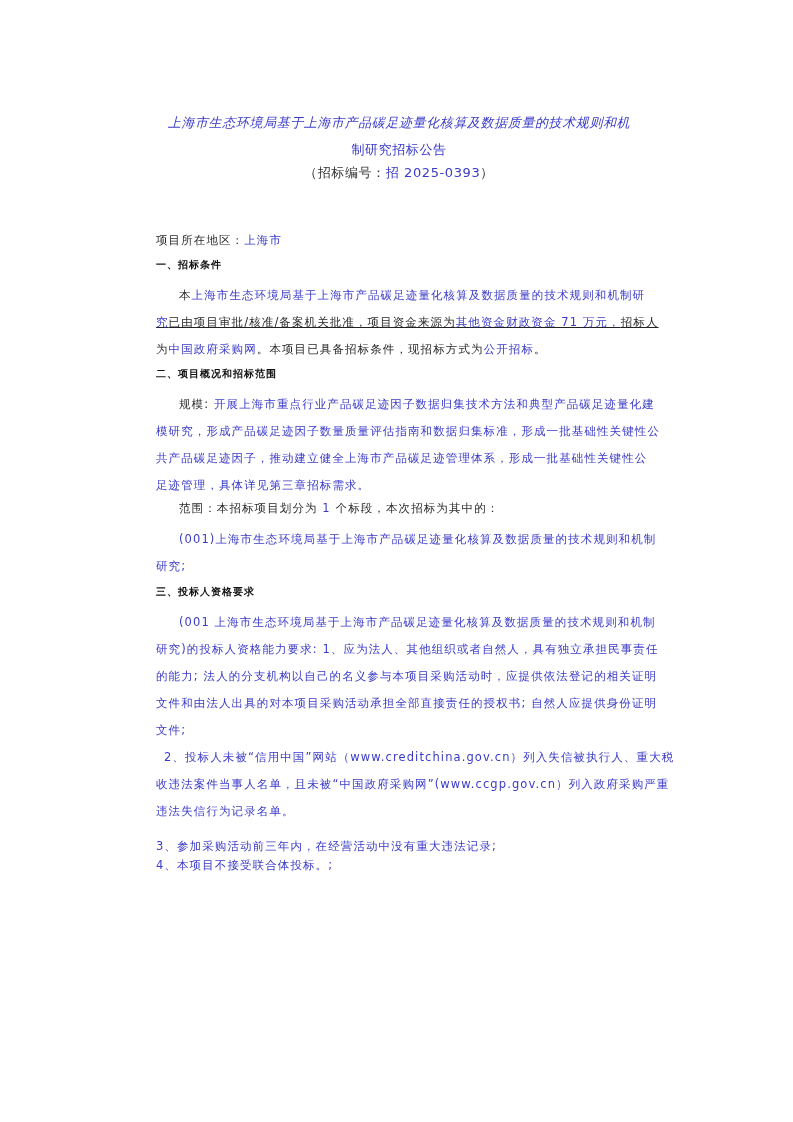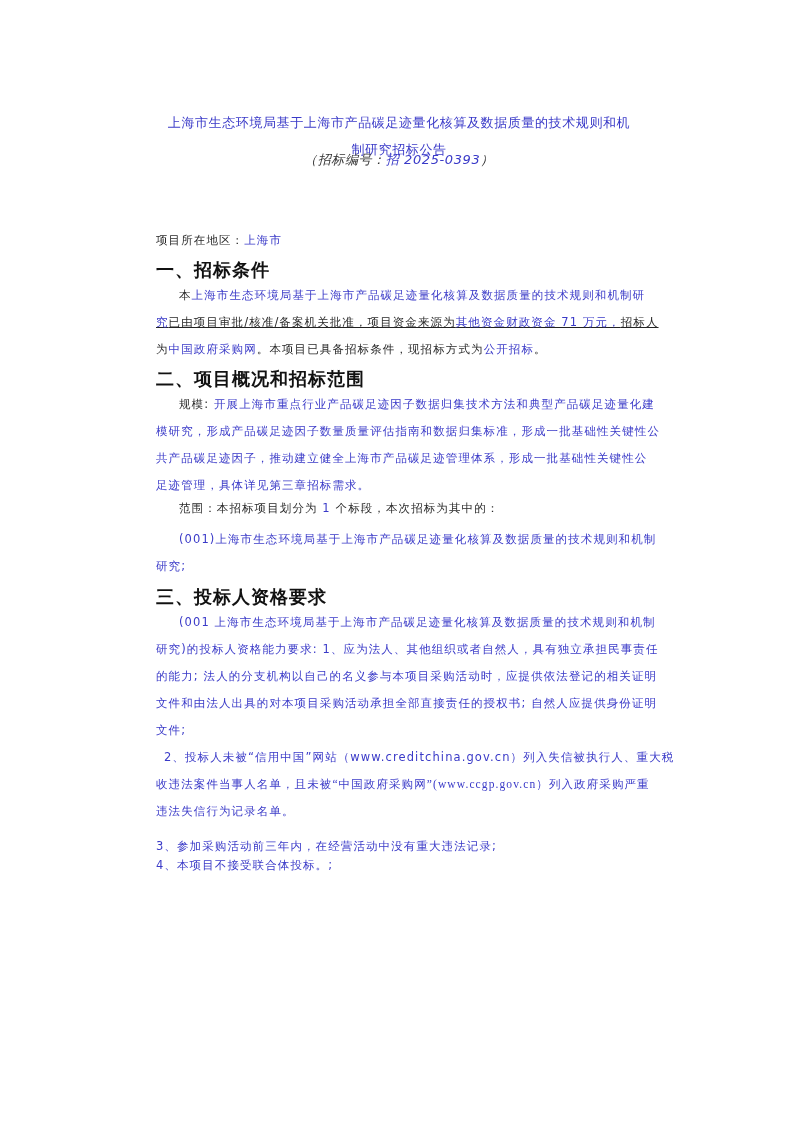--- a/index.html
+++ b/index.html
@@ -5,32 +5,32 @@
     html, body { margin: 0; padding: 0; background: #ffffff; }
     body { width: 793px; height: 1122px; position: relative; overflow: hidden;
       font-family: "DejaVu Sans", "Liberation Sans", sans-serif; color: #222222; }
     .page { position: absolute; left: 156px; top: 0; width: 486px; }
     .title { position: absolute; left: 0; width: 486px; text-align: center; font-size: 13px;
       color: #3a3ac8; letter-spacing: 0.6px; white-space: nowrap; }
     .title .dark { color: #333333; }
     .line { position: absolute; left: 0; width: 486px; font-size: 11.5px; line-height: 16px;
       white-space: nowrap; letter-spacing: 1.1px; }
     .indent { padding-left: 23px; }
-    .heading { position: absolute; left: 0; font-size: 18px; font-weight: bold; color: #111111; letter-spacing: 1px; }
+    .heading { position: absolute; left: 0; font-size: 10px; font-weight: bold; color: #111111; letter-spacing: 1px; }
     .blue { color: #3a3ac8; }
     .dark { color: #2a2a2a; }
   </style>
 </head>
 <body>
 
 <div class="page">
 
-  <div class="title" style="top:114px;">上海市生态环境局基于上海市产品碳足迹量化核算及数据质量的技术规则和机</div>
+  <div class="title" style="top:114px;font-style:italic;">上海市生态环境局基于上海市产品碳足迹量化核算及数据质量的技术规则和机</div>
   <div class="title" style="top:141px;font-family:Liberation Serif, serif;">制研究招标公告</div>
-  <div class="title" style="top:151px;font-style:italic;">
+  <div class="title" style="top:164px;">
     <span class="dark">（招标编号：</span><span>招 2025-0393</span><span class="dark">）</span>
   </div>
 
   <div class="line" style="top:232px;">
     <span class="dark">项目所在地区：</span><span class="blue">上海市</span>
   </div>
 
   <div class="heading" style="top:258px;">一、招标条件</div>
   <div class="line indent" style="top:287px;">
     <span class="dark">本</span><span class="blue">上海市生态环境局基于上海市产品碳足迹量化核算及数据质量的技术规则和机制研</span>
@@ -55,18 +55,18 @@
   <div class="line indent blue" style="top:531px;">(001)上海市生态环境局基于上海市产品碳足迹量化核算及数据质量的技术规则和机制</div>
   <div class="line blue" style="top:558px;">研究;</div>
 
   <div class="heading" style="top:585px;">三、投标人资格要求</div>
   <div class="line indent blue" style="top:614px;">(001 上海市生态环境局基于上海市产品碳足迹量化核算及数据质量的技术规则和机制</div>
   <div class="line blue" style="top:641px;">研究)的投标人资格能力要求: 1、应为法人、其他组织或者自然人，具有独立承担民事责任</div>
   <div class="line blue" style="top:668px;">的能力; 法人的分支机构以自己的名义参与本项目采购活动时，应提供依法登记的相关证明</div>
   <div class="line blue" style="top:695px;">文件和由法人出具的对本项目采购活动承担全部直接责任的授权书; 自然人应提供身份证明</div>
   <div class="line blue" style="top:722px;">文件;</div>
   <div class="line blue" style="top:749px;margin-left:8px;">2、投标人未被“信用中国”网站（www.creditchina.gov.cn）列入失信被执行人、重大税</div>
-  <div class="line blue" style="top:776px;font-family:Liberation Serif, serif;">收违法案件当事人名单，且未被“中国政府采购网”(www.ccgp.gov.cn）列入政府采购严重</div>
+  <div class="line blue" style="top:776px;">收违法案件当事人名单，且未被“中国政府采购网”(www.ccgp.gov.cn）列入政府采购严重</div>
   <div class="line blue" style="top:803px;">违法失信行为记录名单。</div>
   <div class="line blue" style="top:838px;">3、参加采购活动前三年内，在经营活动中没有重大违法记录;</div>
   <div class="line blue" style="top:857px;">4、本项目不接受联合体投标。;</div>
 
 </div>
 
 </body></html>

